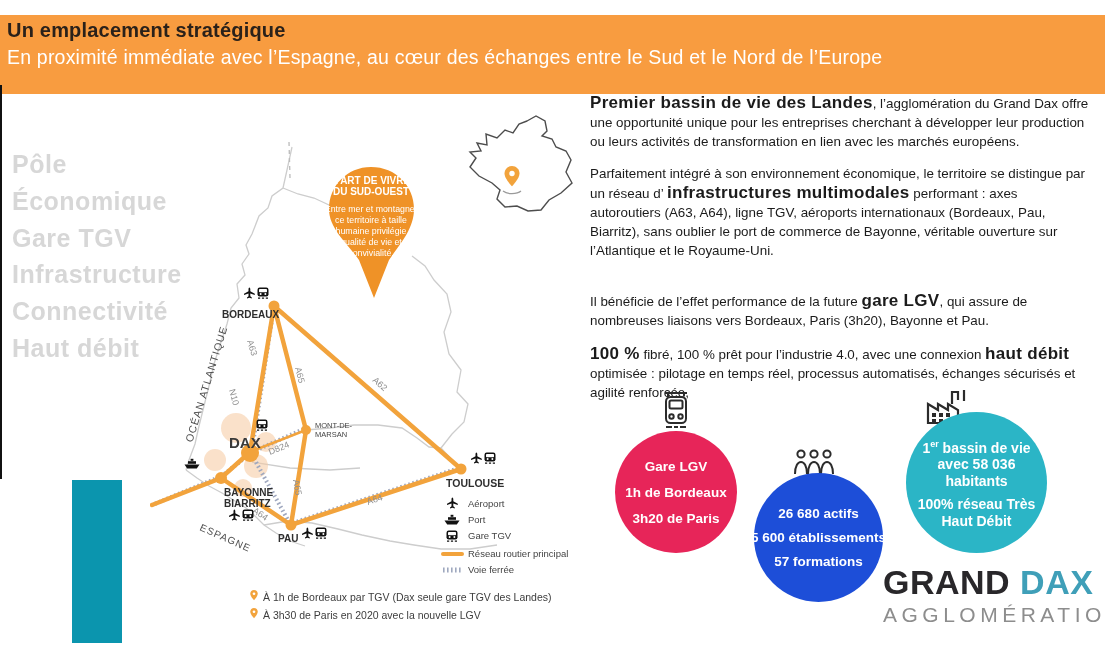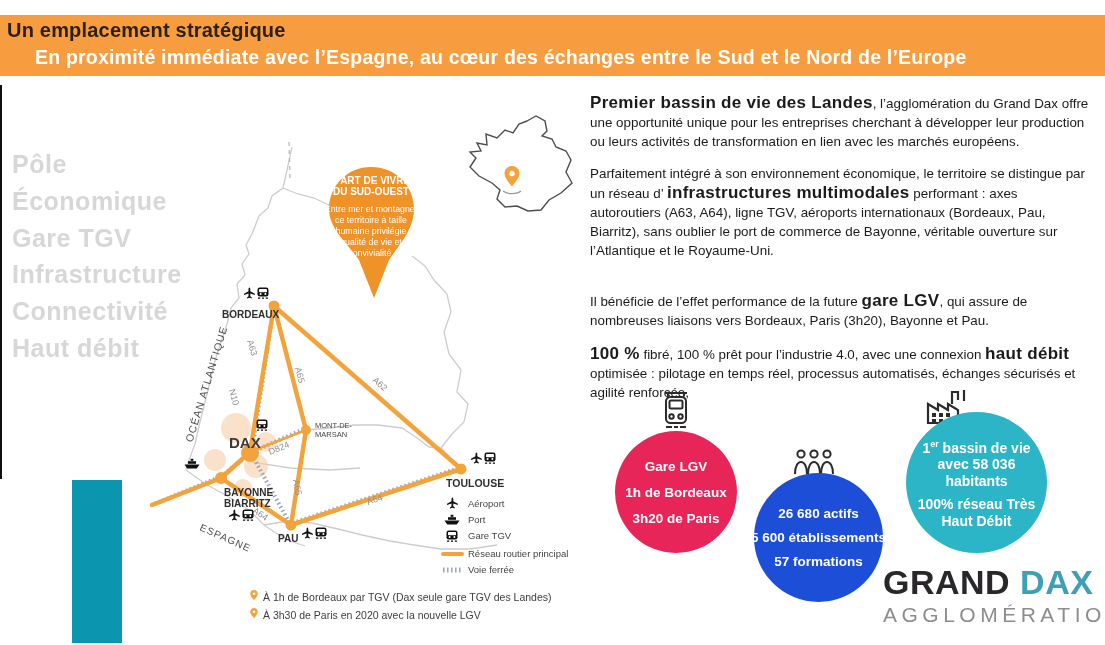--- a/index.html
+++ b/index.html
@@ -1,22 +1,22 @@
 <!DOCTYPE html>
 <html><head>
 <meta charset="utf-8">
 <style>
   * { margin:0; padding:0; box-sizing:border-box; }
   body { background:#fff; font-family:"Liberation Sans", sans-serif; }
   .stage { position:relative; width:1105px; height:645px; background:#fff; overflow:hidden; }
 
   
-  .banner { position:absolute; left:0; top:15px; width:1105px; height:61px; background:#F89C40; }
+  .banner { position:absolute; left:0; top:15px; width:1105px; height:79px; background:#F89C40; }
   .banner .l1 { position:absolute; left:7px; top:4px; font-size:20px; font-weight:bold; color:#2A211A; letter-spacing:.2px; }
-  .banner .l2 { position:absolute; left:7px; top:31px; font-size:19.5px; font-weight:bold; color:#FFFFFF; letter-spacing:.2px;margin-left:28px; }
+  .banner .l2 { position:absolute; left:7px; top:31px; font-size:19.5px; font-weight:normal; color:#FFFFFF; letter-spacing:.2px; }
 
   
   .vline { position:absolute; left:0; top:85px; width:2px; height:394px; background:#111; }
   .tealbar { position:absolute; left:72px; top:480px; width:50px; height:163px; background:#0B95AE; }
 
   
   .sidebar { position:absolute; left:12px; top:146px; }
   .sidebar div { font-size:25px; font-weight:bold; color:#D7D7D7; line-height:36.8px; letter-spacing:.5px; }
 
   

